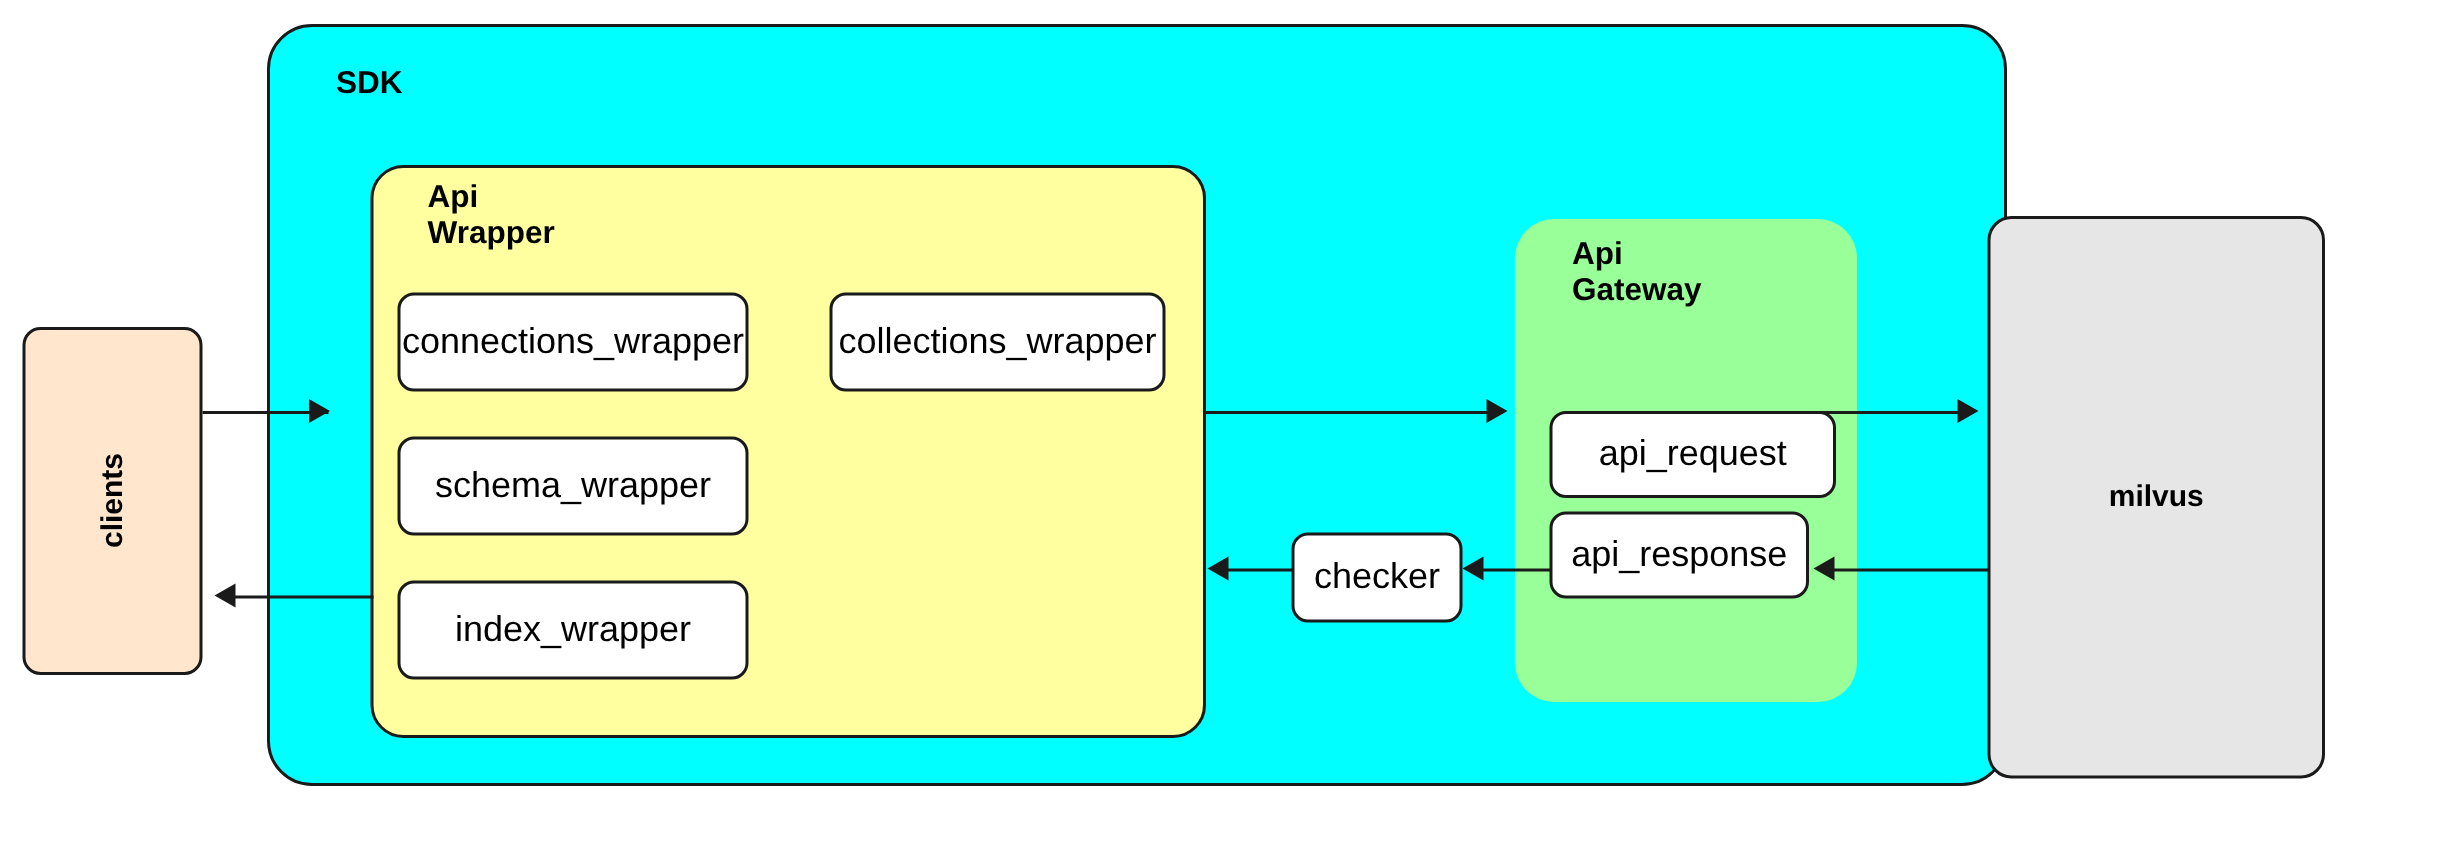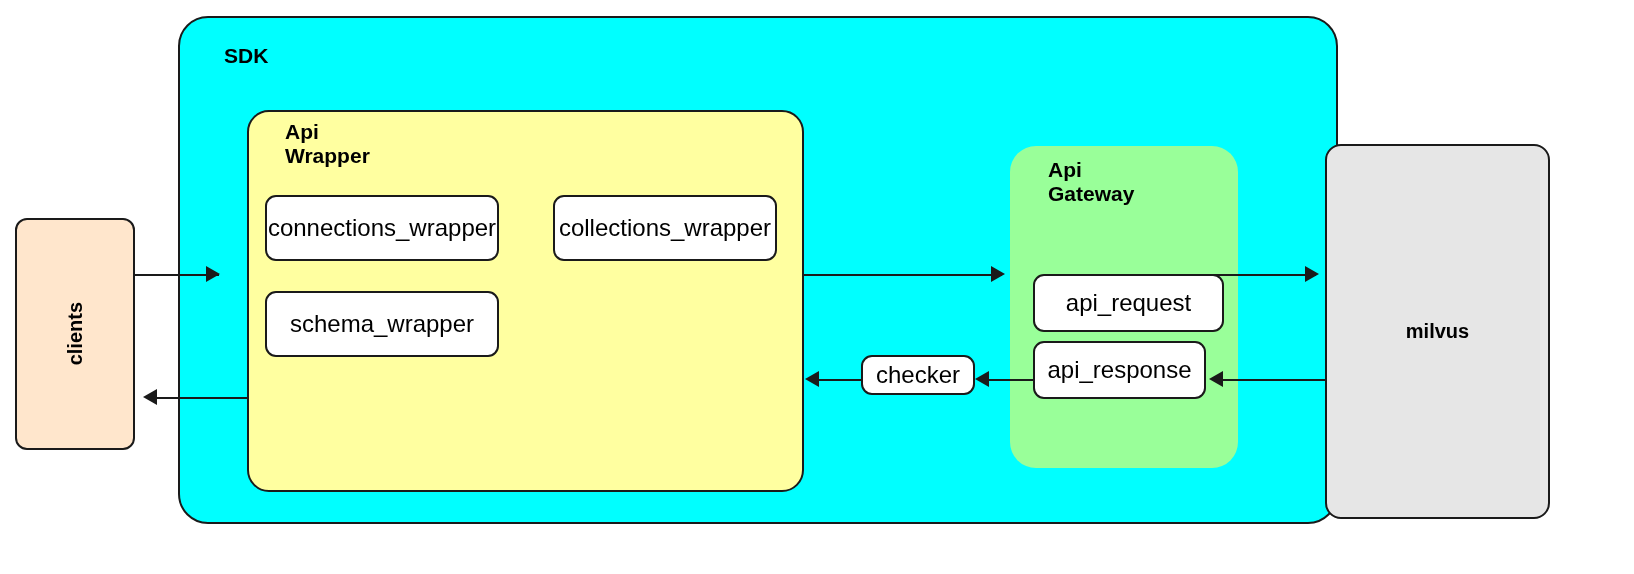--- a/index.html
+++ b/index.html
@@ -95,21 +95,21 @@
   }
 
   .w-col-a { left: 265px; width: 234px; }
   .w-col-b { left: 553px; width: 224px; }
   .w-row-1 { top: 195px; height: 66px; }
   .w-row-2 { top: 291px; height: 66px; }
   .w-row-3 { top: 387px; height: 66px; }
 
   #api-request-box  { left: 1033px; top: 256px; width: 191px; height: 58px; margin-top: 18px; }
   #api-response-box { left: 1033px; top: 341px; width: 173px; height: 58px; }
-  #checker-box      { left: 861px;  top: 355px; width: 114px; height: 40px; }
+  #checker-box      { left: 861px;  top: 355px; width: 114px; height: 60px; }
 
   #clients-box {
     left: 15px;
     top: 218px;
     width: 120px;
     height: 232px;
     background: #ffe6cc;
     border-radius: 12px;
   }
   #clients-label {
@@ -192,20 +192,23 @@
 
   <div class="box leaf w-col-a w-row-1">
     <span>connections_wrapper</span>
   </div>
   <div class="box leaf w-col-b w-row-1">
     <span>collections_wrapper</span>
   </div>
   <div class="box leaf w-col-a w-row-2">
     <span>schema_wrapper</span>
   </div>
+  <div class="box leaf w-col-a w-row-3">
+    <span>index_wrapper</span>
+  </div>
 
   <div class="box container-box" id="api-gateway-container">
     <span class="container-title" id="api-gateway-title">Api
 Gateway</span>
   </div>
 
   <div class="box leaf" id="api-request-box">
     <span>api_request</span>
   </div>
   <div class="box leaf" id="api-response-box">

